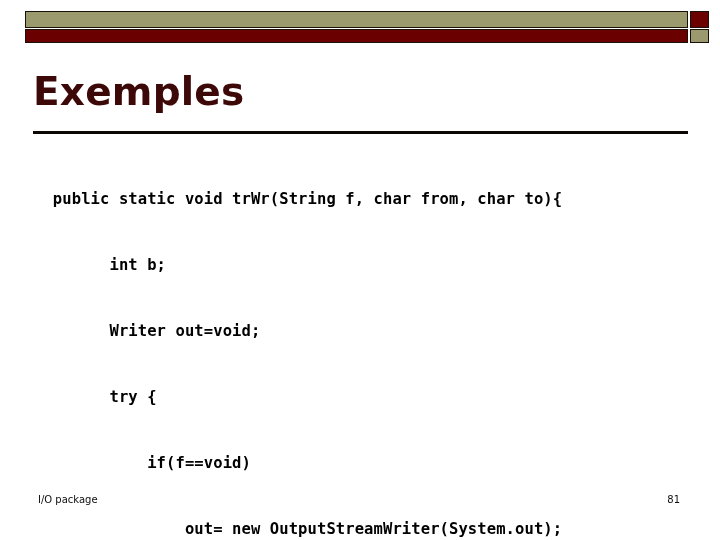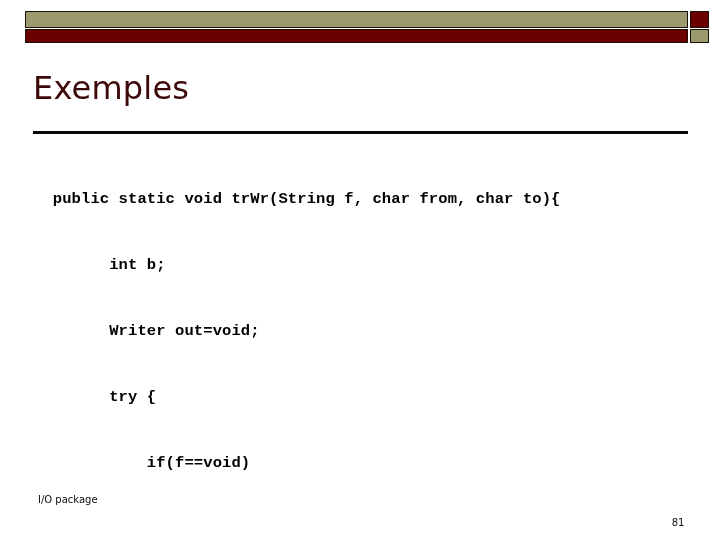--- a/index.html
+++ b/index.html
@@ -59,22 +59,22 @@
     background: #9a9a6e;
     border: 1px solid #1a1008;
   }
 
   
   #slide-title {
     position: absolute;
     left: 33px;
     top: 72px;
     font-family: "DejaVu Sans", sans-serif;
-    font-size: 32px;
-    font-weight: 400;
+    font-size: 39px;
+    font-weight: 700;
     color: #3d0808;
     letter-spacing: 0.2px;
     line-height: 1;
     white-space: nowrap;
   }
   #title-rule {
     position: absolute;
     left: 33px;
     top: 131px;
     width: 655px;
@@ -92,21 +92,20 @@
     font-size: 15.5px;
     font-weight: bold;
     color: #000000;
     line-height: 22px;
     white-space: pre;
     letter-spacing: 0.1px;
   }
   .code-line {
     height: 22px;
     white-space: pre;
-    font-family: Liberation Mono, monospace;
   }
 
   
   #footer {
     position: absolute;
     left: 0;
     top: 492px;
     width: 704px;
     height: 22px;
     font-family: "DejaVu Sans", sans-serif;
@@ -123,26 +122,25 @@
   #footer-center {
     position: absolute;
     left: 0;
     top: 2px;
     width: 720px;
     text-align: center;
     white-space: nowrap;
   }
   #footer-page-number {
     position: absolute;
-    left: 648px;
+    left: 620px;
     top: 2px;
     width: 60px;
-    text-align: center;
+    text-align: right;
     white-space: nowrap;
-    margin-top: 23px;
   }
 </style>
 </head>
 <body>
 
 <div id="header-decoration">
   <div class="bar" id="header-bar-olive"></div>
   <div class="bar" id="header-bar-red"></div>
   <div class="bar" id="header-square-red"></div>
   <div class="bar" id="header-square-olive"></div>
@@ -150,20 +148,21 @@
 
 <div id="slide-title">Exemples</div>
 <div id="title-rule"></div>
 
 <div id="code-block">
   <div class="code-line">  public static void trWr(String f, char from, char to){</div>
   <div class="code-line">        int b;</div>
   <div class="code-line">        Writer out=void;</div>
   <div class="code-line">        try {</div>
   <div class="code-line">            if(f==void)</div>
+  <div class="code-line">                out= new OutputStreamWriter(System.out);</div>
   
   
   
   
   
   
   
   
 </div>
 

